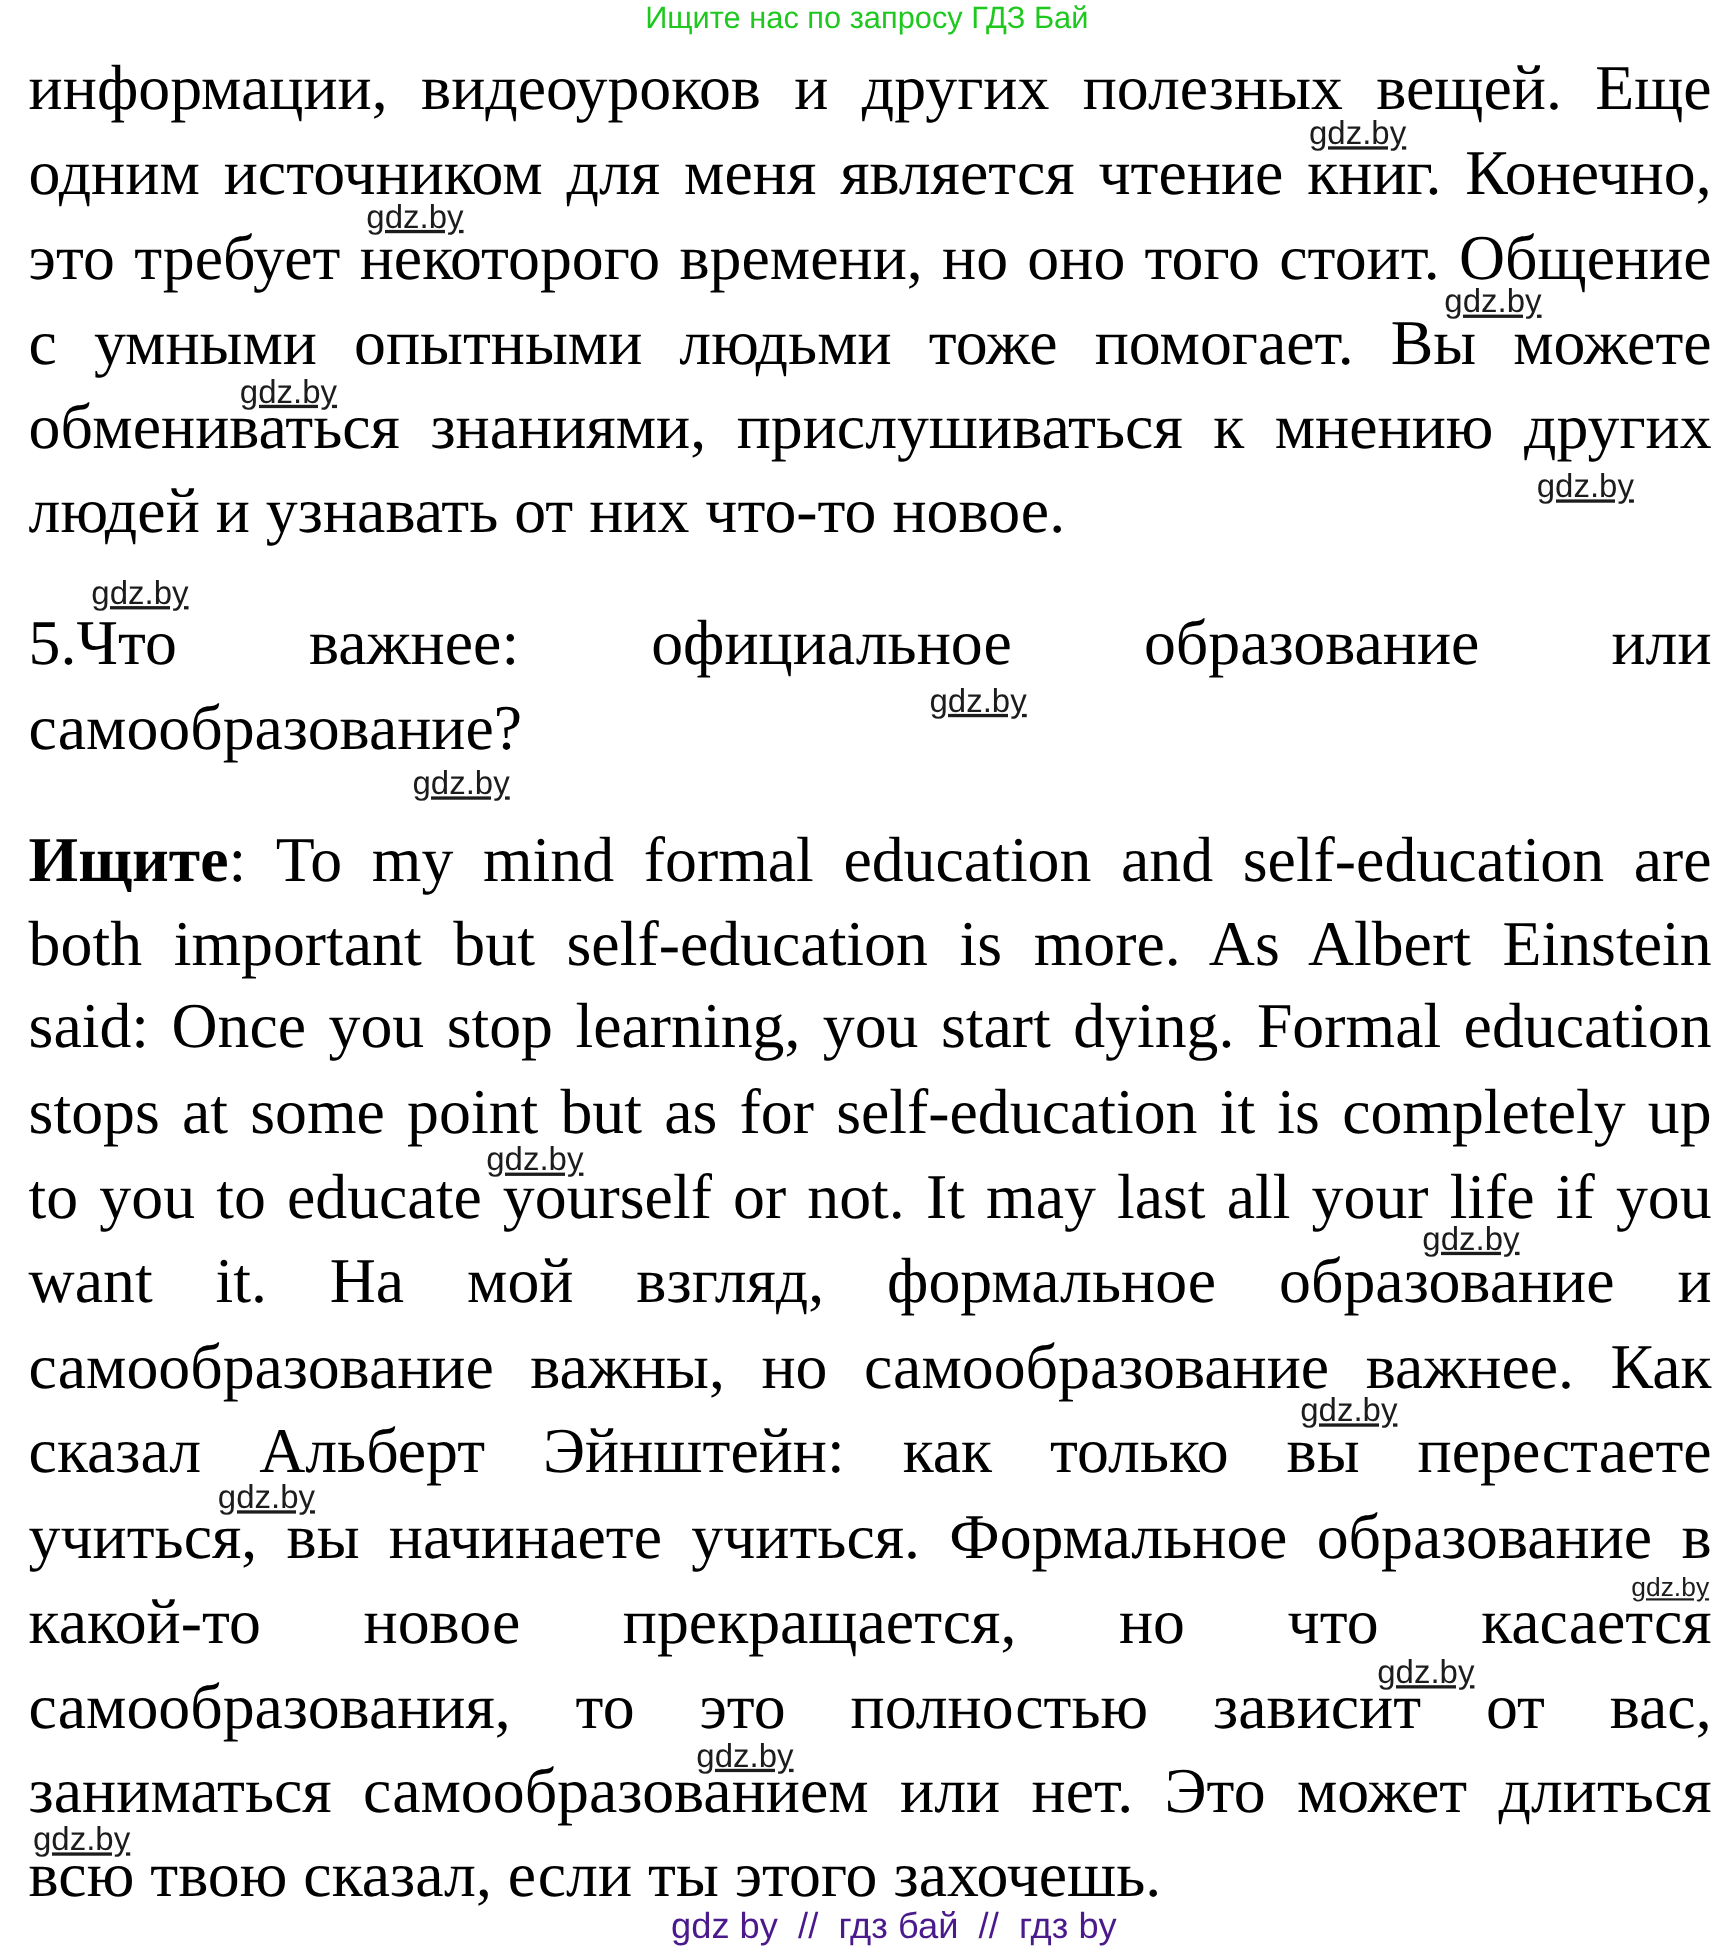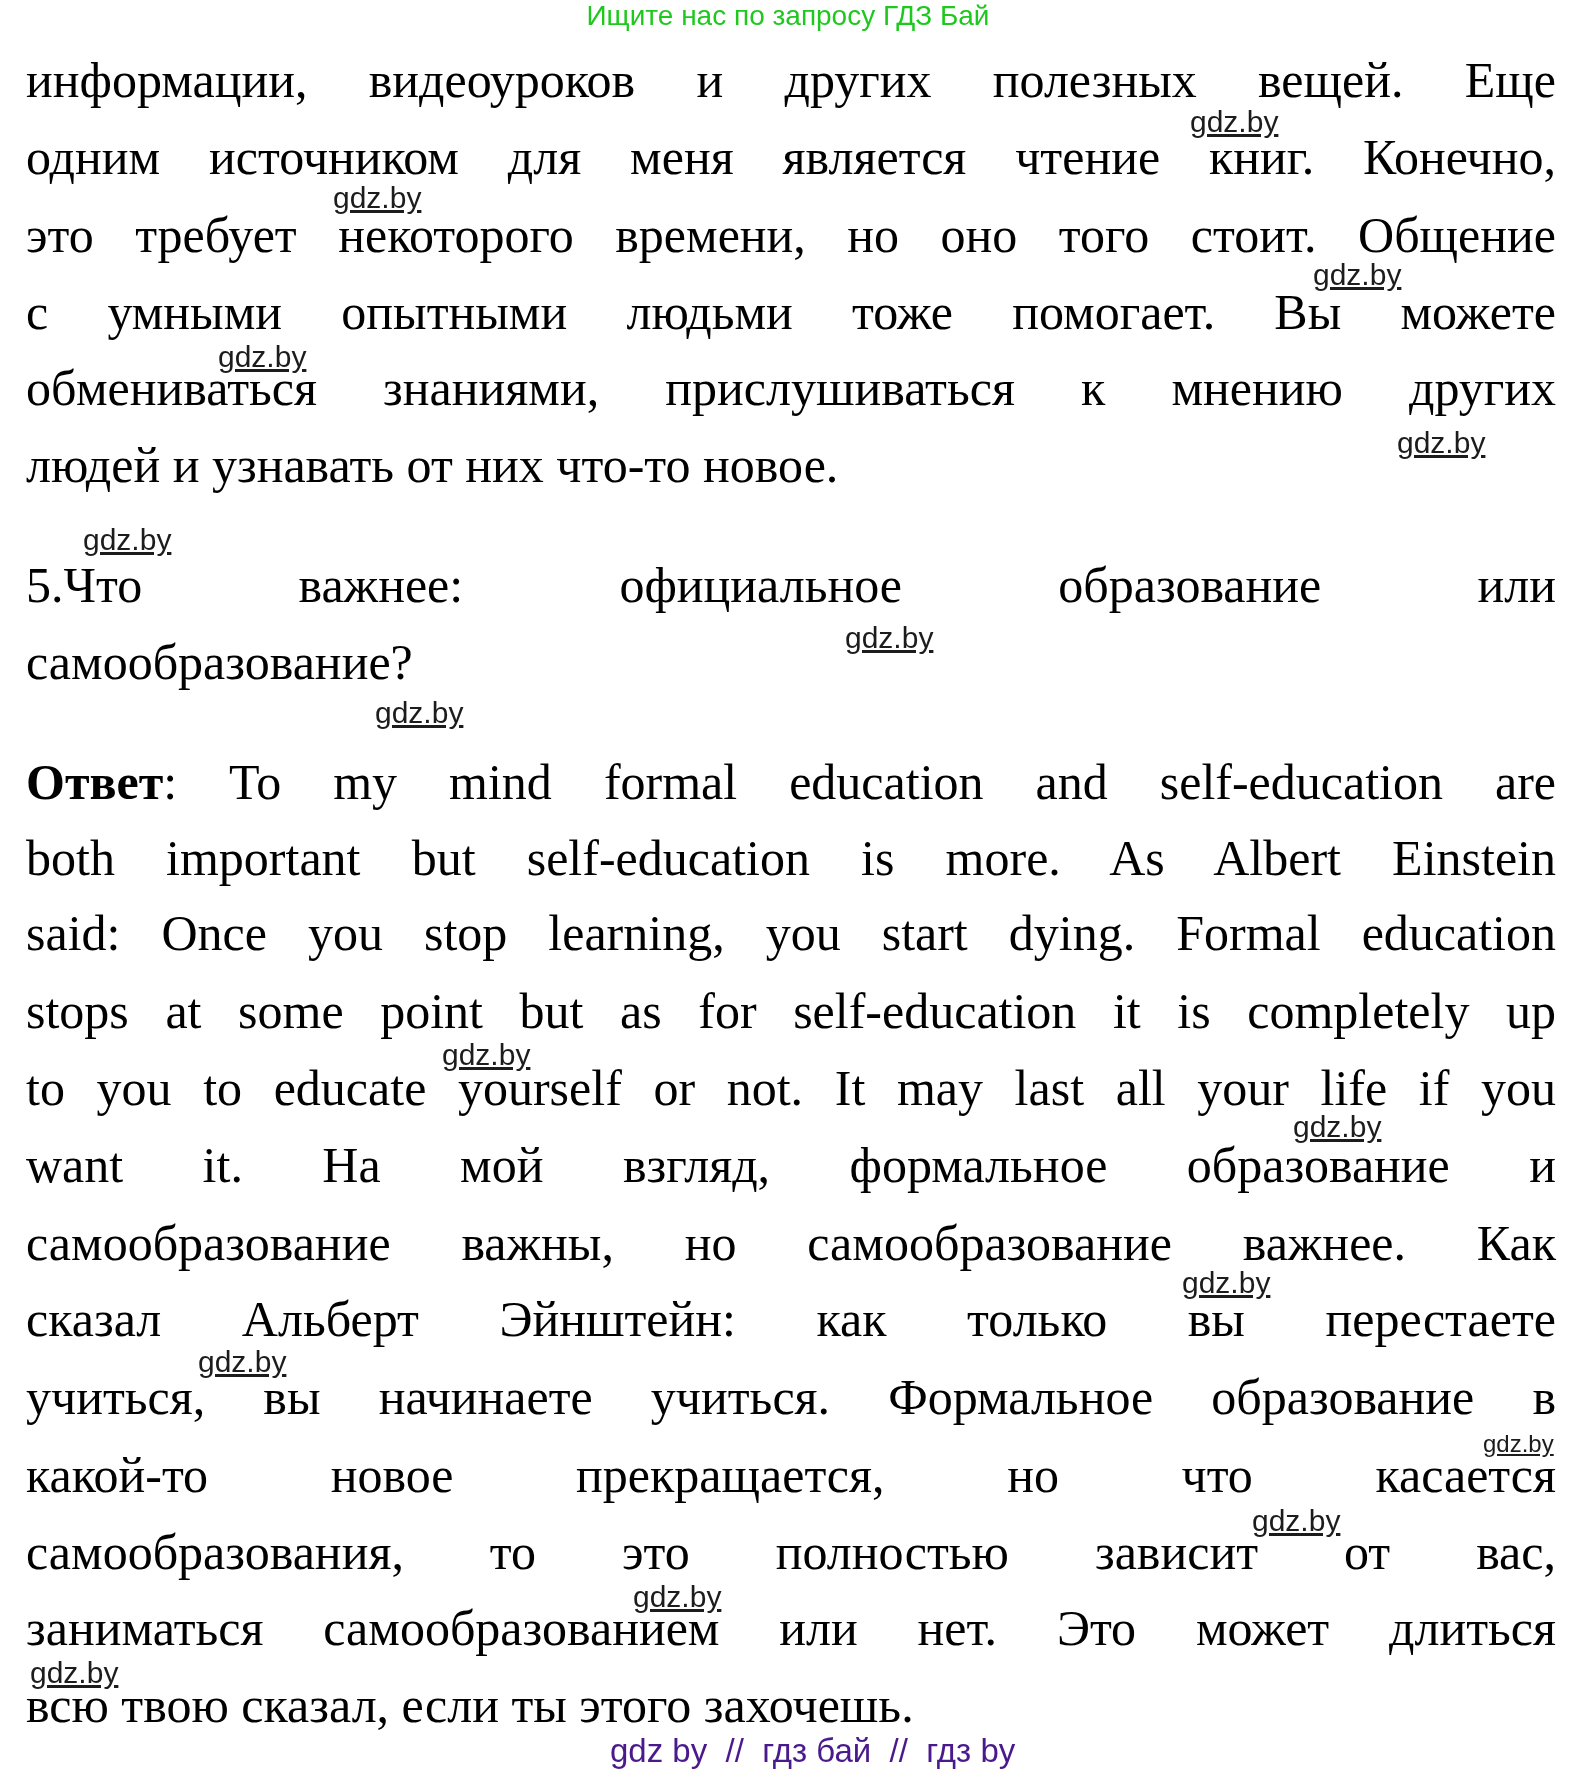--- a/index.html
+++ b/index.html
@@ -4,21 +4,21 @@
 <style>
   html, body { margin: 0; padding: 0; background: #ffffff; }
   body { width: 1576px; height: 1769px; position: relative; overflow: hidden; }
   .header {
     position: absolute; left: 0; width: 1576px; top: 0px;
     text-align: center; font-family: "Liberation Sans", sans-serif;
     font-size: 28px; line-height: 32px; color: #1ec81e;
   }
   .line {
     position: absolute; left: 26px; width: 1530px;
-    font-family: "Liberation Serif", serif; font-size: 50px; line-height: 58px;
+    font-family: "Liberation Serif", serif; font-size: 58px; line-height: 58px;
     color: #000; white-space: nowrap; text-align: justify; text-align-last: justify;
   }
   .line.last { text-align: right; text-align-last: left; }
   .line b { font-weight: bold; }
   .wm {
     position: absolute; font-family: "Liberation Sans", sans-serif;
     font-size: 30px; line-height: 30px; color: #1c1c1c; white-space: nowrap; text-decoration: underline;
   }
   .wm.small { font-size: 24px; line-height: 24px; }
   .footer {
@@ -35,21 +35,21 @@
 <div class="line" style="top:51px">информации, видеоуроков и других полезных вещей. Еще</div>
 <div class="line" style="top:128px">одним источником для меня является чтение книг. Конечно,</div>
 <div class="line" style="top:206px">это требует некоторого времени, но оно того стоит. Общение</div>
 <div class="line" style="top:283px">с умными опытными людьми тоже помогает. Вы можете</div>
 <div class="line" style="top:359px">обмениваться знаниями, прислушиваться к мнению других</div>
 <div class="line last" style="top:436px">людей и узнавать от них что-то новое.</div>
 
 <div class="line" style="top:556px">5.Что важнее: официальное образование или</div>
 <div class="line last" style="top:633px">самообразование?</div>
 
-<div class="line" style="top:753px"><b>Ответ</b><span>: To my mind formal education and self-education are</span></div>
+<div class="line" style="top:753px"><b>Ищите</b><span>: To my mind formal education and self-education are</span></div>
 <div class="line" style="top:829px">both important but self-education is more. As Albert Einstein</div>
 <div class="line" style="top:904px">said: Once you stop learning, you start dying. Formal education</div>
 <div class="line" style="top:982px">stops at some point but as for self-education it is completely up</div>
 <div class="line" style="top:1059px">to you to educate yourself or not. It may last all your life if you</div>
 <div class="line" style="top:1136px">want it. На мой взгляд, формальное образование и</div>
 <div class="line" style="top:1214px">самообразование важны, но самообразование важнее. Как</div>
 <div class="line" style="top:1290px">сказал Альберт Эйнштейн: как только вы перестаете</div>
 <div class="line" style="top:1368px">учиться, вы начинаете учиться. Формальное образование в</div>
 <div class="line" style="top:1446px">какой-то новое прекращается, но что касается</div>
 <div class="line" style="top:1523px">самообразования, то это полностью зависит от вас,</div>

